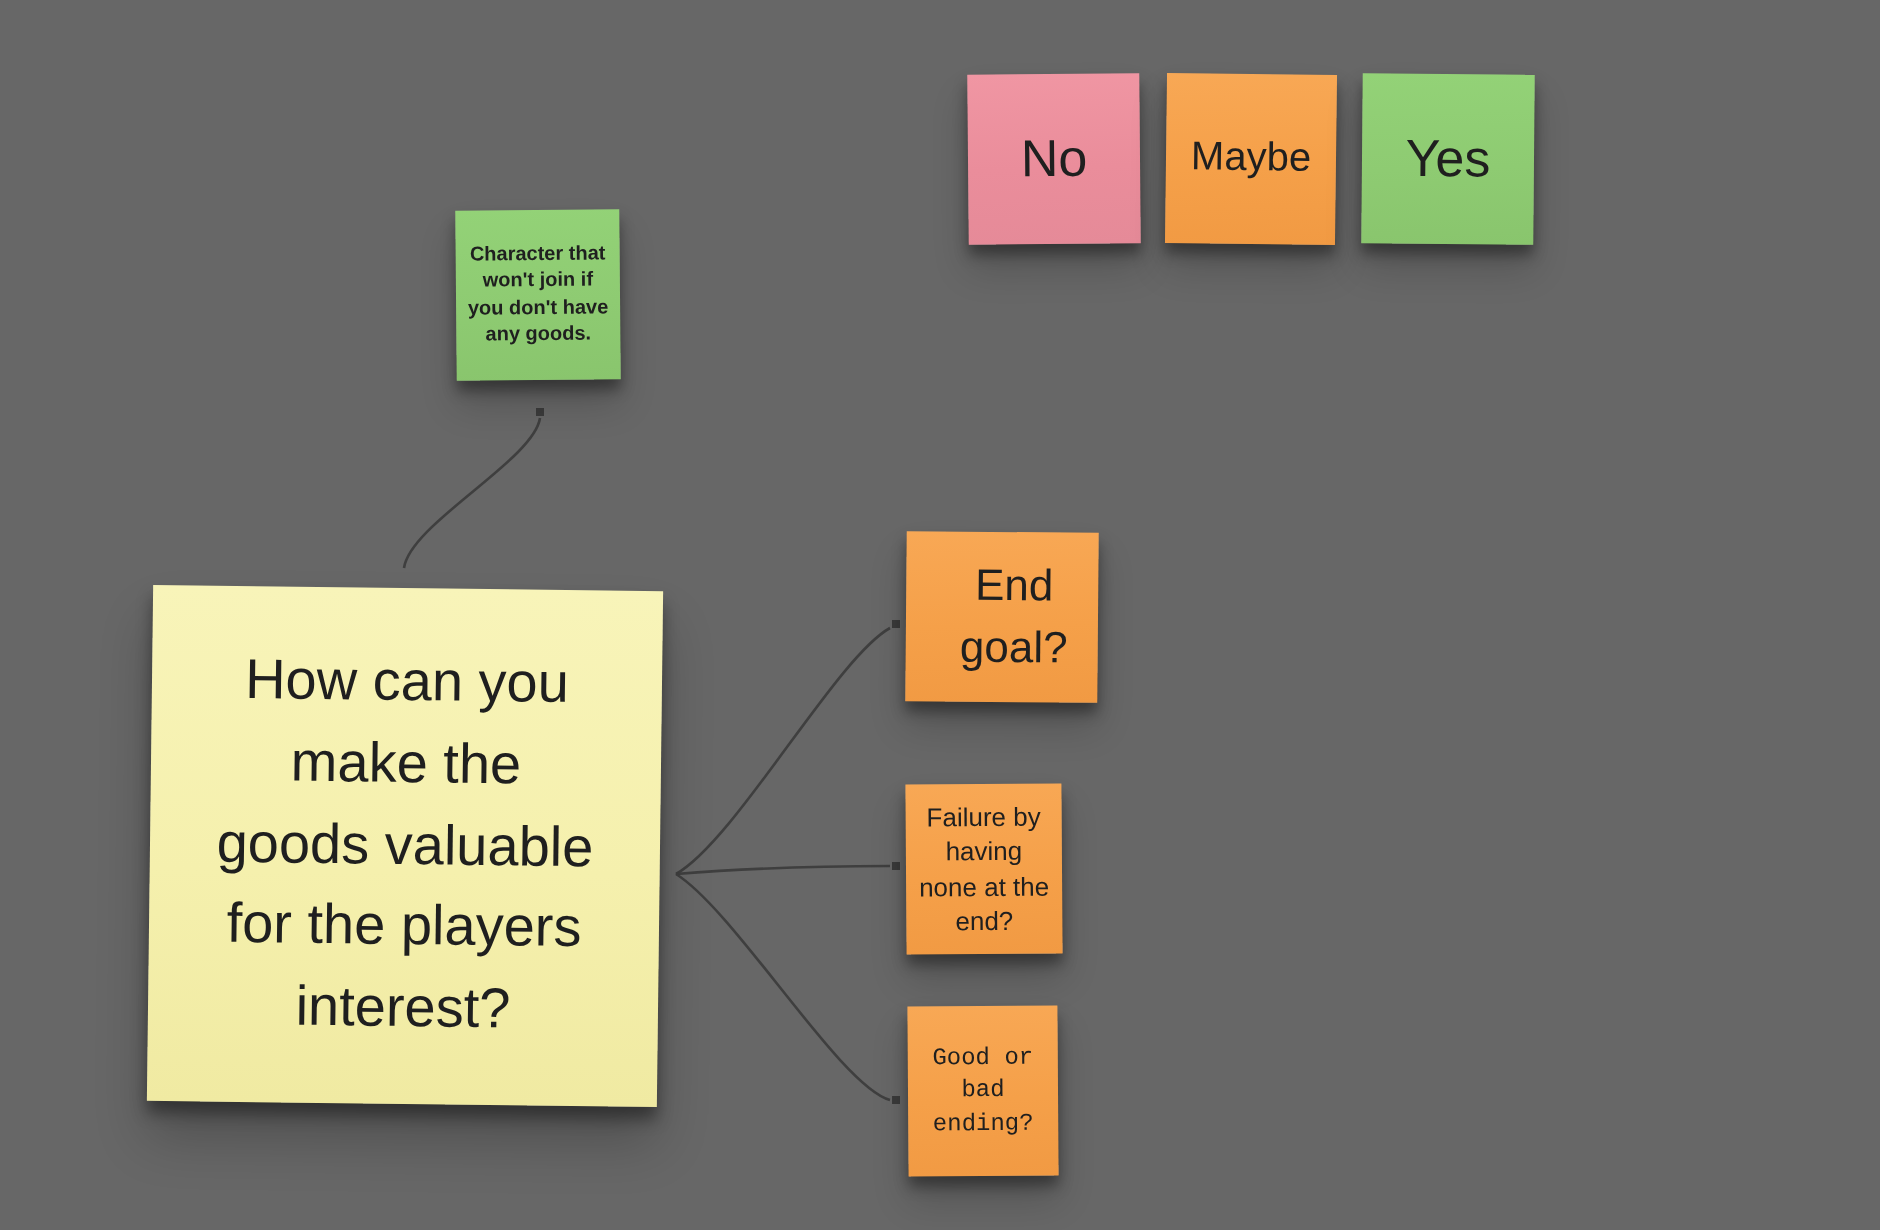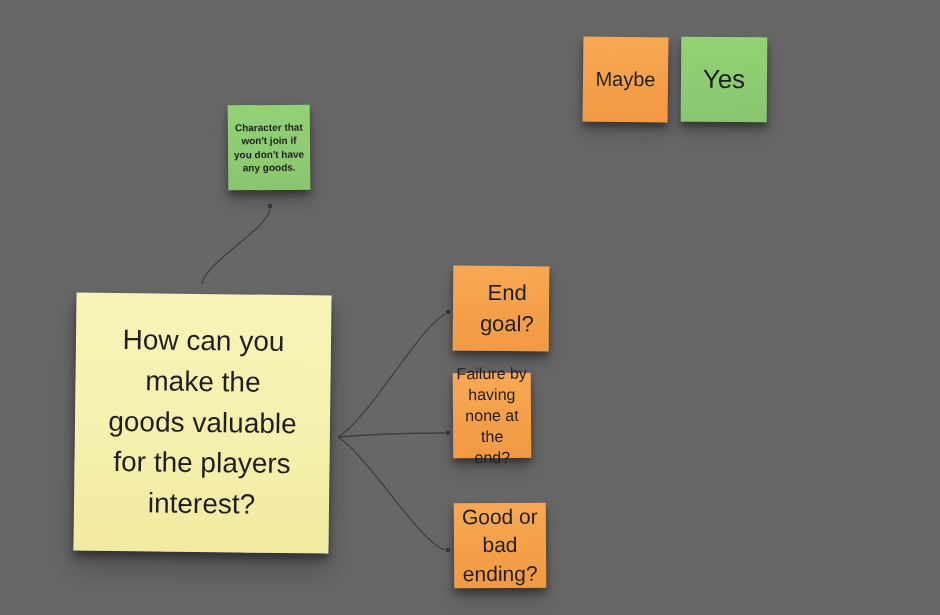--- a/index.html
+++ b/index.html
@@ -80,30 +80,31 @@
     box-shadow: 0 6px 8px rgba(0,0,0,0.4), 0 18px 26px rgba(0,0,0,0.22);
   }
   .note-endgoal {
     left: 453px; top: 266px; width: 84px; height: 85px;
     font-size: 22px;
     line-height: 1.4;
     transform: rotate(0.5deg);
     padding-left: 12px;
   }
   .note-failure {
-    left: 453px; top: 373px; width: 78px; height: 85px;
-    font-size: 16px;
+    left: 453px; top: 392px; width: 78px; height: 85px;
+    font-size: 13px;
     line-height: 1.32;
     transform: rotate(-0.4deg);
   }
   .note-goodbad {
-    left: 454px; top: 503px; width: 92px; height: 85px;
-    font-size: 21px;
+    left: 454px; top: 503px; width: 75px; height: 85px;
+    font-size: 12px;
     line-height: 1.35;
     transform: rotate(-0.4deg);
+    font-family: Liberation Mono, monospace;
   }
 </style>
 </head>
 <body>
 
 <div class="board">
 
   <svg class="connectors" viewBox="0 0 940 615" xmlns="http://www.w3.org/2000/svg">
     <path d="M 202 284 C 205 262, 267 230, 270 209"></path>
     <rect x="268" y="204" width="4" height="4"></rect>
@@ -111,20 +112,23 @@
     <path d="M 338 437 C 368 420, 418 329, 445 314"></path>
     <rect x="446" y="310" width="4" height="4"></rect>
 
     <path d="M 338 437 C 375 434, 415 433, 445 433"></path>
     <rect x="446" y="431" width="4" height="4"></rect>
 
     <path d="M 338 437 C 368 456, 420 543, 445 550"></path>
     <rect x="446" y="548" width="4" height="4"></rect>
   </svg>
 
+  <div class="note note--pink note-no">
+    <span class="note-text">No</span>
+  </div>
 
   <div class="note note--orange note-maybe">
     <span class="note-text">Maybe</span>
   </div>
 
   <div class="note note--green note-yes">
     <span class="note-text">Yes</span>
   </div>
 
   <div class="note note--green note-character">

